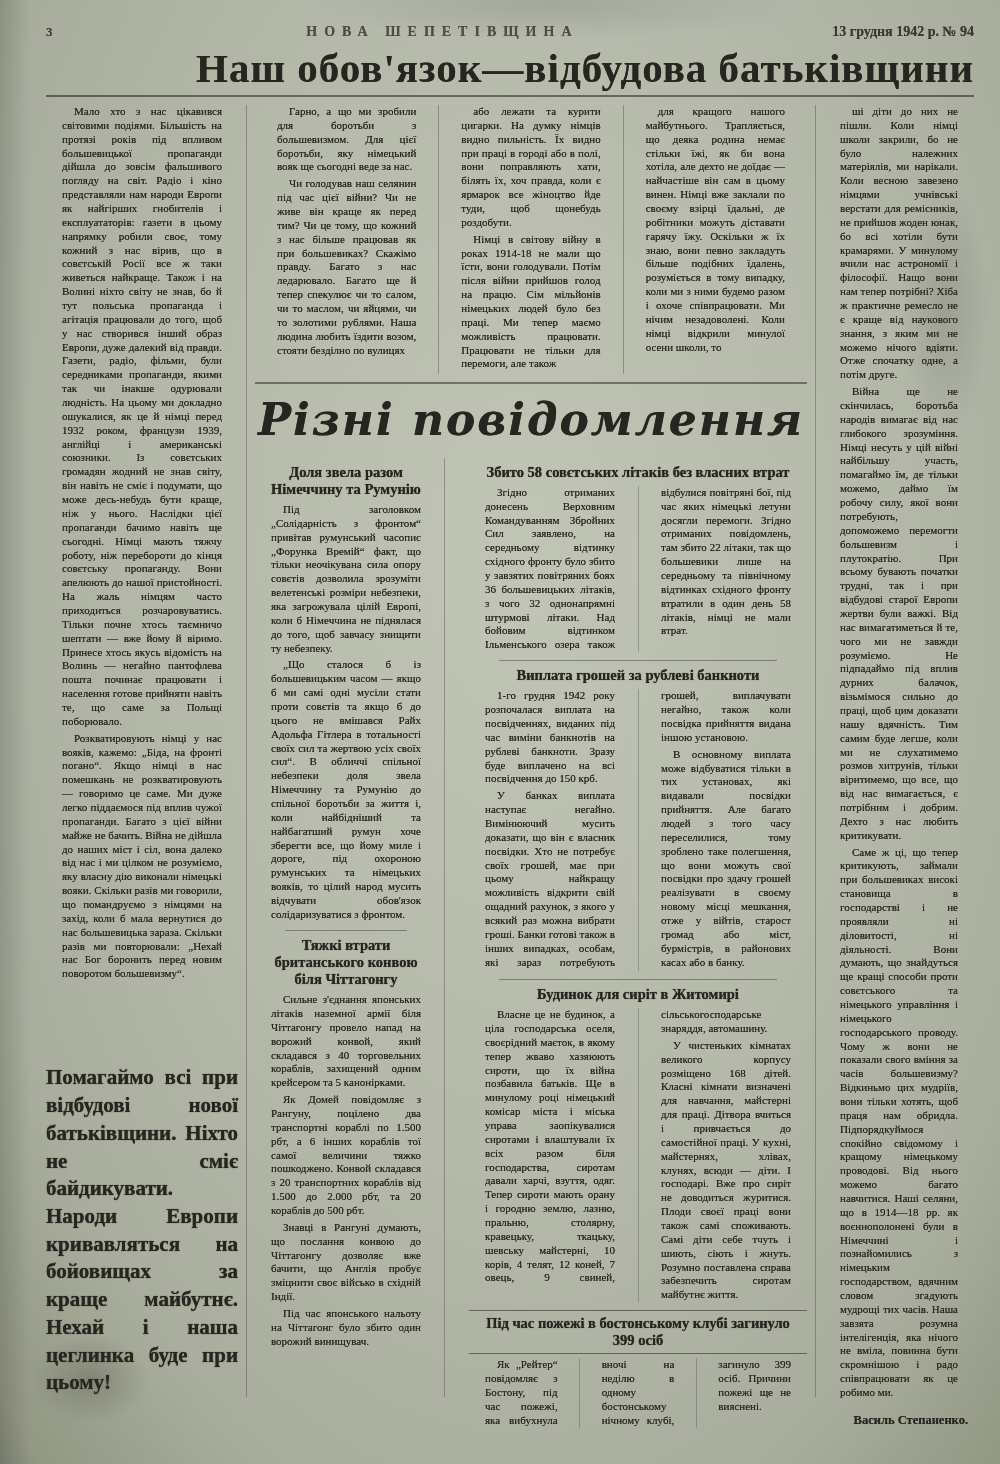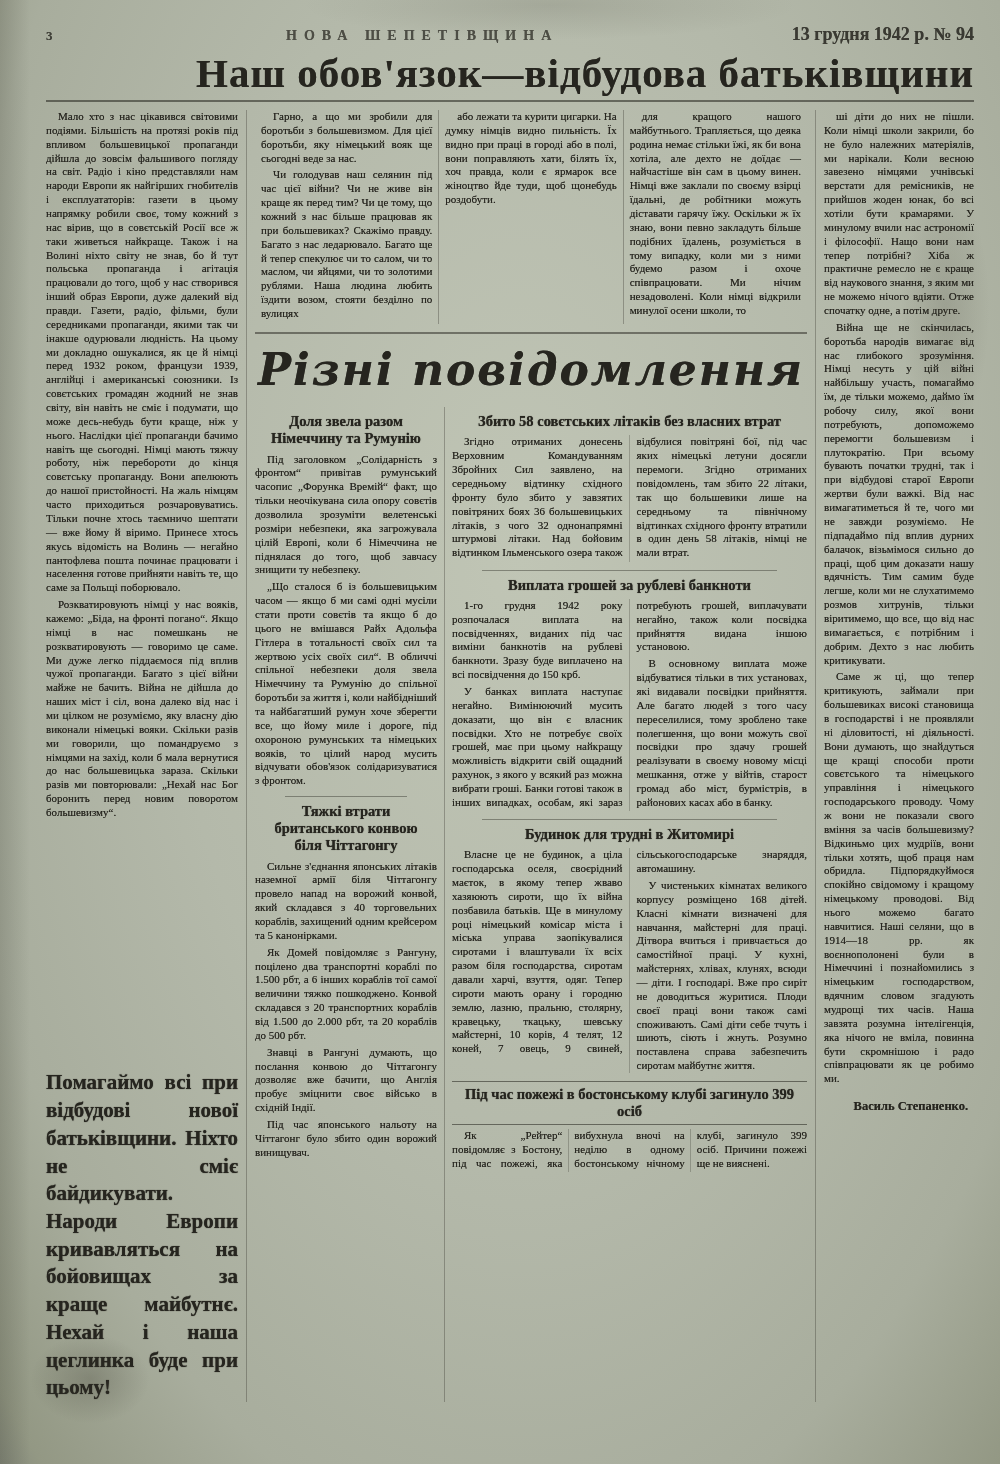--- a/index.html
+++ b/index.html
@@ -14,43 +14,43 @@
   }
   .stain{position:absolute;border-radius:50%;pointer-events:none;}
   .stain.s1{left:-30px;top:0;width:60px;height:1464px;background:linear-gradient(to right,rgba(40,40,30,.35),rgba(40,40,30,0));border-radius:0;}
   .stain.s2{left:30px;bottom:40px;width:120px;height:90px;background:radial-gradient(rgba(50,48,38,.25),rgba(50,48,38,0) 70%);}
   .stain.s3{right:10px;top:180px;width:90px;height:260px;background:radial-gradient(rgba(60,58,46,.16),rgba(60,58,46,0) 70%);}
   .stain.s4{left:300px;top:-30px;width:500px;height:70px;background:radial-gradient(rgba(60,58,46,.14),rgba(60,58,46,0) 70%);border-radius:0;}
 
   .top-row{display:flex;align-items:baseline;justify-content:space-between;font-size:13px;}
   .pagenum{font-weight:bold;font-size:13px;opacity:.8;}
   .masthead{font-weight:bold;font-size:14px;letter-spacing:7px;opacity:.72;}
-  .issue{font-weight:bold;font-size:18px;opacity:.85;}
+  .issue{font-weight:bold;font-size:14px;opacity:.85;}
 
   .headline{font-size:41px;font-weight:bold;text-align:right;margin:8px 0 6px;letter-spacing:1px;line-height:1;}
   .rule{height:2px;background:rgba(35,34,28,.55);margin:0 0 8px;}
 
   .body{display:flex;height:1292px;}
   .col{font-size:11px;line-height:1.26;text-align:justify;}
-  .col p{margin:0 0 3px;text-indent:12px;}
+  .col p{margin:0 16px 3px;text-indent:12px;}
 
   .col1{width:192px;padding-right:8px;display:flex;flex-direction:column;}
   .mid{width:552px;border-left:1px solid rgba(35,34,28,.3);border-right:1px solid rgba(35,34,28,.3);padding:0 8px;display:flex;flex-direction:column;}
   .col5{flex:1;padding-left:8px;display:flex;flex-direction:column;}
 
   .lead-cont{display:flex;}
   .lead-cont .subcol{flex:1;padding:0 6px;}
   .lead-cont .subcol + .subcol{border-left:1px solid rgba(35,34,28,.3);}
 
   .section-head{border-top:2px solid rgba(35,34,28,.5);margin-top:8px;padding:8px 0 4px;text-align:center;}
   .section-title{font-size:44px;font-style:italic;font-weight:bold;font-family:"DejaVu Serif",serif;letter-spacing:2px;margin-top:12px;}
 
   .news{display:flex;margin-top:6px;flex:1;min-height:0;}
   .news-a{width:182px;padding-right:7px;}
-  .news-bc{flex:1;border-left:1px solid rgba(35,34,28,.3);padding-left:7px;}
+  .news-bc{flex:1;border-left:1px solid rgba(35,34,28,.3);padding-left:24px;}
 
   .article-title{font-size:14.5px;font-weight:bold;text-align:center;margin:6px 6px 5px;line-height:1.18;text-shadow:0 0 0.8px rgba(40,39,32,.9);}
   .divider{height:1px;background:rgba(35,34,28,.4);margin:8px 30px 4px;}
   .twocol{column-count:2;column-gap:14px;column-rule:1px solid rgba(35,34,28,.25);}
   .threecol{column-count:3;column-gap:12px;column-rule:1px solid rgba(35,34,28,.25);}
   .boxed-head{border-top:1.5px solid rgba(35,34,28,.55);border-bottom:1.5px solid rgba(35,34,28,.55);margin:8px 0 4px;padding:2px 0;}
   .boxed-head .article-title{margin:2px 6px;}
 
   .slogan-left{margin-top:auto;font-size:21px;font-weight:bold;line-height:1.32;text-align:justify;text-shadow:0 0 1px rgba(35,34,28,.9);}
   .slogan-right{margin-top:auto;font-size:19.5px;font-weight:bold;line-height:1.36;text-align:justify;text-shadow:0 0 1px rgba(35,34,28,.9);}
@@ -86,20 +86,21 @@
     </div>
 
     <div class="col mid">
       <div class="lead-cont">
         <div class="subcol">
             <p>Гарно, а що ми зробили для боротьби з большевизмом. Для цієї боротьби, яку німецький вояк ще сьогодні веде за нас.</p>
             <p>Чи голодував наш селянин під час цієї війни? Чи не живе він краще як перед тим? Чи це тому, що кожний з нас більше працював як при большевиках? Скажімо правду. Багато з нас ледарювало. Багато ще й тепер спекулює чи то салом, чи то маслом, чи яйцями, чи то золотими рублями. Наша людина любить їздити возом, стояти безділно по вулицях</p>
           </div>
         <div class="subcol">
             <p>або лежати та курити цигарки. На думку німців видно пильність. Їх видно при праці в городі або в полі, вони поправляють хати, білять їх, хоч правда, коли є ярмарок все жіноцтво йде туди, щоб щонебудь роздобути.</p>
+            <p>Німці в світову війну в роках 1914-18 не мали що їсти, вони голодували. Потім після війни прийшов голод на працю. Сім мільйонів німецьких людей було без праці. Ми тепер маємо можливість працювати. Працювати не тільки для перемоги, але також</p>
           </div>
         <div class="subcol">
             <p>для кращого нашого майбутнього. Трапляється, що деяка родина немає стільки їжі, як би вона хотіла, але дехто не доїдає — найчастіше він сам в цьому винен. Німці вже заклали по своєму взірці їдальні, де робітники можуть діставати гарячу їжу. Оскільки ж їх знаю, вони певно закладуть більше подібних їдалень, розуміється в тому випадку, коли ми з ними будемо разом і охоче співпрацювати. Ми нічим незадоволені. Коли німці відкрили минулої осени школи, то</p>
           </div>
       </div>
 
       <div class="section-head">
         <span class="section-title">Різні повідомлення</span>
       </div>
 
@@ -135,21 +136,21 @@
           <div>
             <h3 class="article-title">Виплата грошей за рублеві банкноти</h3>
             <div class="twocol">
                 <p>1-го грудня 1942 року розпочалася виплата на посвідченнях, виданих під час виміни банкнотів на рублеві банкноти. Зразу буде виплачено на всі посвідчення до 150 крб.</p>
                 <p>У банках виплата наступає негайно. Вимінюючий мусить доказати, що він є власник посвідки. Хто не потребує своїх грошей, має при цьому найкращу можливість відкрити свій ощадний рахунок, з якого у всякий раз можна вибрати гроші. Банки готові також в інших випадках, особам, які зараз потребують грошей, виплачувати негайно, також коли посвідка прийняття видана іншою установою.</p>
                 <p>В основному виплата може відбуватися тільки в тих установах, які видавали посвідки прийняття. Але багато людей з того часу переселилися, тому зроблено таке полегшення, що вони можуть свої посвідки про здачу грошей реалізувати в своєму новому місці мешкання, отже у війтів, старост громад або міст, бурмістрів, в районових касах або в банку.</p>
               </div>
           </div>
           <div class="divider"></div>
           <div>
-            <h3 class="article-title">Будинок для трудні в Житомирі</h3>
+            <h3 class="article-title">Будинок для сиріт в Житомирі</h3>
             <div class="twocol">
                 <p>Власне це не будинок, а ціла господарська оселя, своєрідний маєток, в якому тепер жваво хазяюють сироти, що їх війна позбавила батьків. Ще в минулому році німецький комісар міста і міська управа заопікувалися сиротами і влаштували їх всіх разом біля господарства, сиротам давали харчі, взуття, одяг. Тепер сироти мають орану і городню землю, лазню, пральню, столярну, кравецьку, ткацьку, шевську майстерні, 10 корів, 4 телят, 12 коней, 7 овець, 9 свиней, сільськогосподарське знаряддя, автомашину.</p>
                 <p>У чистеньких кімнатах великого корпусу розміщено 168 дітей. Класні кімнати визначені для навчання, майстерні для праці. Дітвора вчиться і привчається до самостійної праці. У кухні, майстернях, хлівах, клунях, всюди — діти. І господарі. Вже про сиріт не доводиться журитися. Плоди своєї праці вони також самі споживають. Самі діти себе тчуть і шиють, сіють і жнуть. Розумно поставлена справа забезпечить сиротам майбутнє життя.</p>
               </div>
           </div>
           <div>
             <div class="boxed-head">
               <h3 class="article-title">Під час пожежі в бостонському клубі загинуло 399 осіб</h3>
             </div>
             <div class="threecol">

